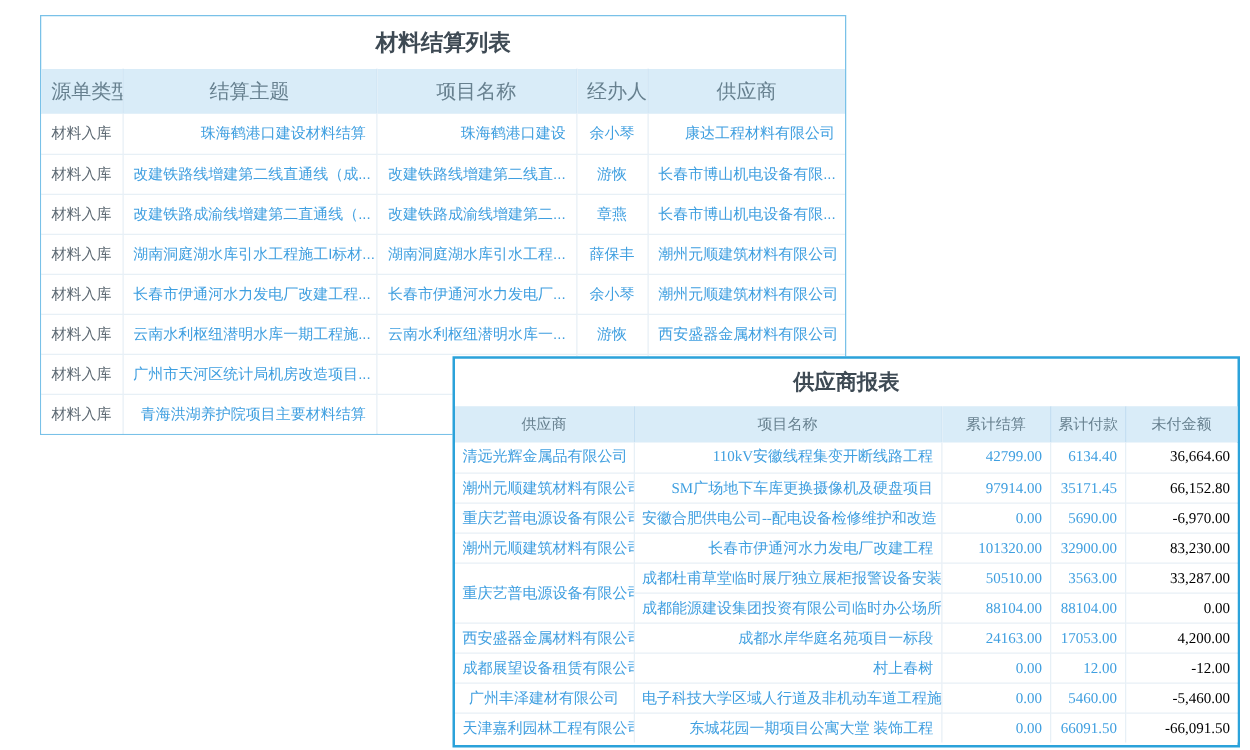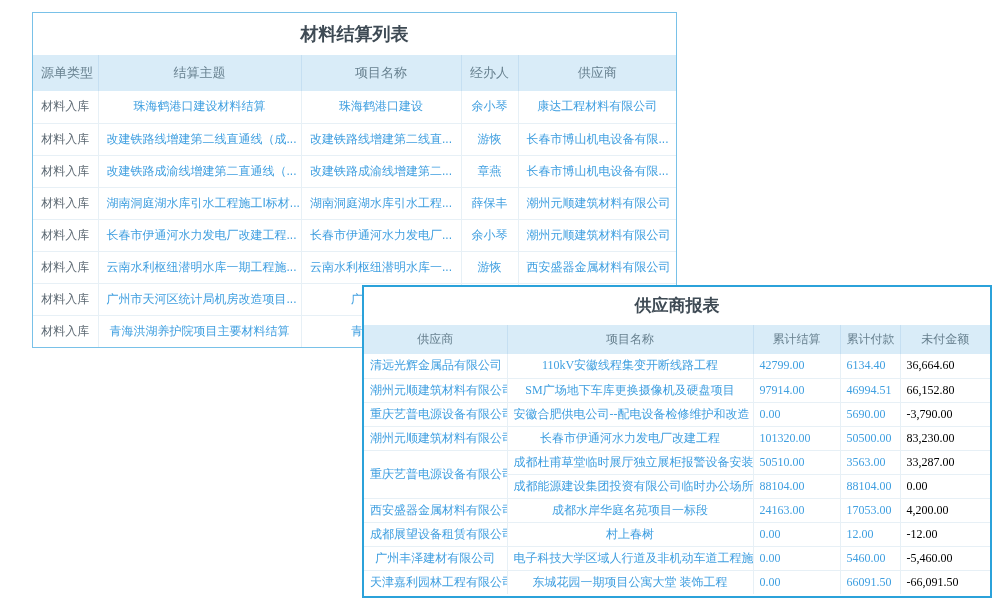--- a/index.html
+++ b/index.html
@@ -37,27 +37,27 @@
   }
   th:last-child { border-right: none; }
   td {
     border-right: 1px solid #e7f0f6;
     border-bottom: 1px solid #e7f0f6;
     white-space: nowrap; overflow: hidden;
     background: #fff;
   }
   td:last-child { border-right: none; }
   tr:last-child td { border-bottom: none; }
-  .panel-1 th { height: 36px; font-size: 13px; padding: 0 8px; }
+  .panel-1 th { height: 36px; font-size: 16px; padding: 0 8px; }
   .panel-1 td { height: 32px; font-size: 12px; padding: 0 8px; }
   .panel-2 th { height: 29px; font-size: 12px; padding: 0 6px; }
   .panel-2 td { height: 24px; font-size: 12px; padding: 0 6px; font-family: Liberation Serif, serif; }
   .t-center { text-align: center; }
-  .t-left   { text-align: center; }
-  .t-right  { text-align: left; }
+  .t-left   { text-align: right; }
+  .t-right  { text-align: right; }
   .link  { color: #3f9fe0; }
   .plain { color: #5c6872; }
   .money { color: #000000; }
 </style>
 </head>
 <body>
 
 <div class="panel panel-1">
   <div class="panel-title">材料结算列表</div>
   <table>
@@ -162,35 +162,35 @@
         <td class="t-center link">清远光辉金属品有限公司</td>
         <td class="t-left link">110kV安徽线程集变开断线路工程</td>
         <td class="t-right link">42799.00</td>
         <td class="t-right link">6134.40</td>
         <td class="t-right money">36,664.60</td>
       </tr>
       <tr>
         <td class="t-center link">潮州元顺建筑材料有限公司</td>
         <td class="t-left link">SM广场地下车库更换摄像机及硬盘项目</td>
         <td class="t-right link">97914.00</td>
-        <td class="t-right link">46994.51</td>
+        <td class="t-right link">35171.45</td>
         <td class="t-right money">66,152.80</td>
       </tr>
       <tr>
         <td class="t-center link">重庆艺普电源设备有限公司</td>
         <td class="t-left link">安徽合肥供电公司--配电设备检修维护和改造</td>
         <td class="t-right link">0.00</td>
         <td class="t-right link">5690.00</td>
-        <td class="t-right money">-3,790.00</td>
+        <td class="t-right money">-6,970.00</td>
       </tr>
       <tr>
         <td class="t-center link">潮州元顺建筑材料有限公司</td>
         <td class="t-left link">长春市伊通河水力发电厂改建工程</td>
         <td class="t-right link">101320.00</td>
-        <td class="t-right link">50500.00</td>
+        <td class="t-right link">32900.00</td>
         <td class="t-right money">83,230.00</td>
       </tr>
       <tr>
         <td class="t-center link" rowspan="2">重庆艺普电源设备有限公司</td>
         <td class="t-left link">成都杜甫草堂临时展厅独立展柜报警设备安装项目</td>
         <td class="t-right link">50510.00</td>
         <td class="t-right link">3563.00</td>
         <td class="t-right money">33,287.00</td>
       </tr>
       <tr>

